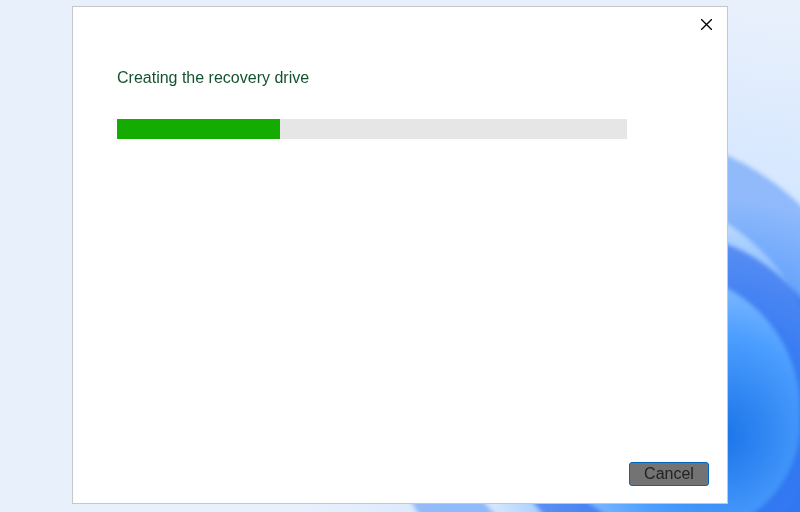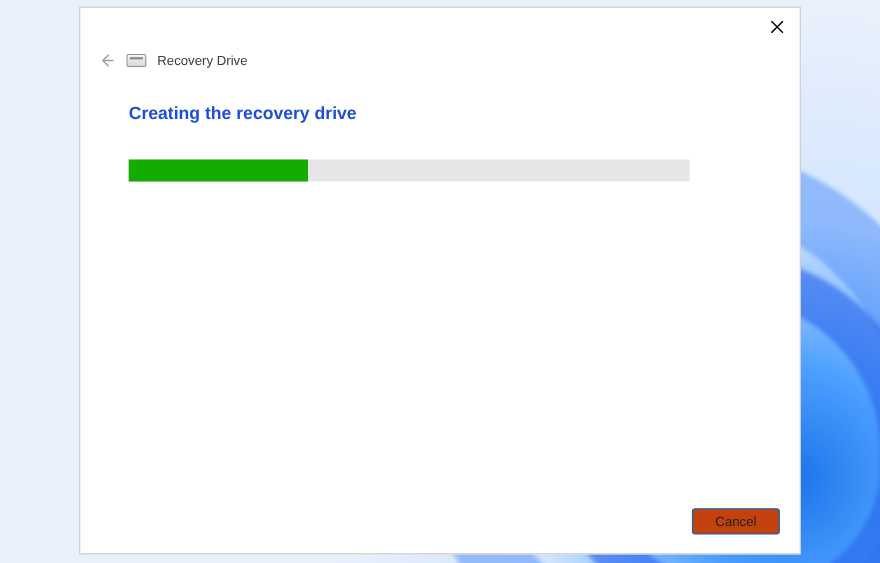--- a/index.html
+++ b/index.html
@@ -83,22 +83,22 @@
     .title-text {
       font-size: 12px;
       color: #3c3c3c;
     }
     .content {
       flex: 1;
       padding: 28px 44px 0 44px;
     }
     .heading {
       font-size: 16px;
-      color: #1d4ed8;
-      font-weight: 700;
+      color: #14532d;
+      font-weight: 400;
       margin-bottom: 32px;
     }
     .progress-track {
       width: 510px;
       height: 20px;
       background: #e6e6e6;
       margin-bottom: 18px;
       position: relative;
     }
     .progress-fill {
@@ -112,23 +112,23 @@
     .footer {
       height: 48px;
       display: flex;
       align-items: center;
       justify-content: flex-end;
       padding: 0 18px 10px 0;
     }
     .btn {
       min-width: 80px;
       height: 24px;
-      font-size: 12px;
+      font-size: 16px;
       font-family: inherit;
-      background: #c2410c;
+      background: #737373;
       border: 1px solid #0067c0;
       border-radius: 3px;
       color: #222;
       cursor: pointer;
     }
   </style>
 </head>
 <body>
 
 <div class="bg"></div>
@@ -137,33 +137,20 @@
 
   <div class="titlebar">
     <div class="close">
       <svg viewBox="0 0 10 10">
           <line x1="0" y1="0" x2="10" y2="10"></line>
           <line x1="10" y1="0" x2="0" y2="10"></line>
         </svg>
     </div>
   </div>
 
-  <div class="header-row">
-    <div class="back-arrow">
-      <svg viewBox="0 0 16 16">
-          <polyline points="10,2 4,8 10,14"></polyline>
-          <line x1="4" y1="8" x2="15" y2="8"></line>
-        </svg>
-    </div>
-    <div class="drive-icon">
-      <div class="body"></div>
-        <div class="slot"></div>
-    </div>
-    <span class="title-text">Recovery Drive</span>
-  </div>
 
   <div class="content">
     <h1 class="heading">Creating the recovery drive</h1>
 
     <div class="progress-track">
       <div class="progress-fill" style="width:32%"></div>
     </div>
 
   </div>
 

